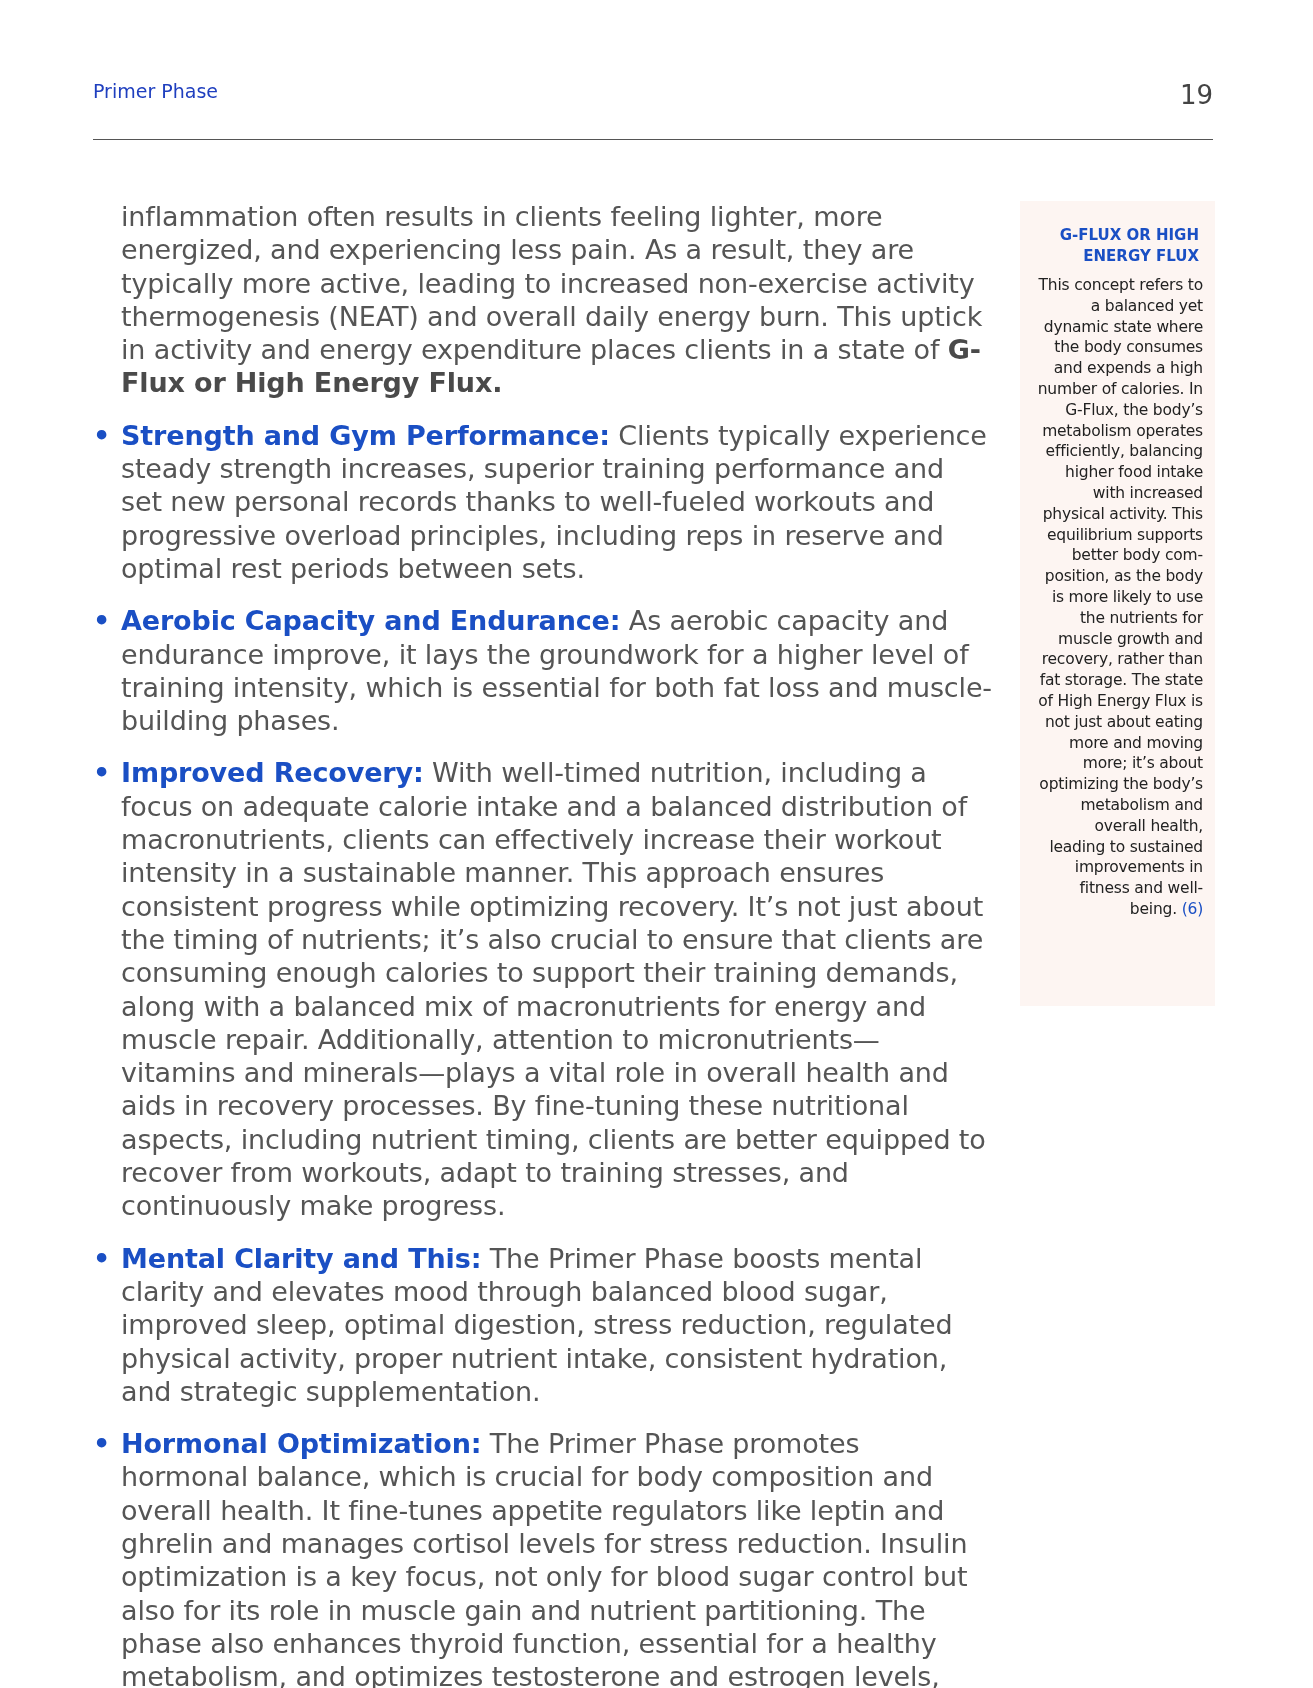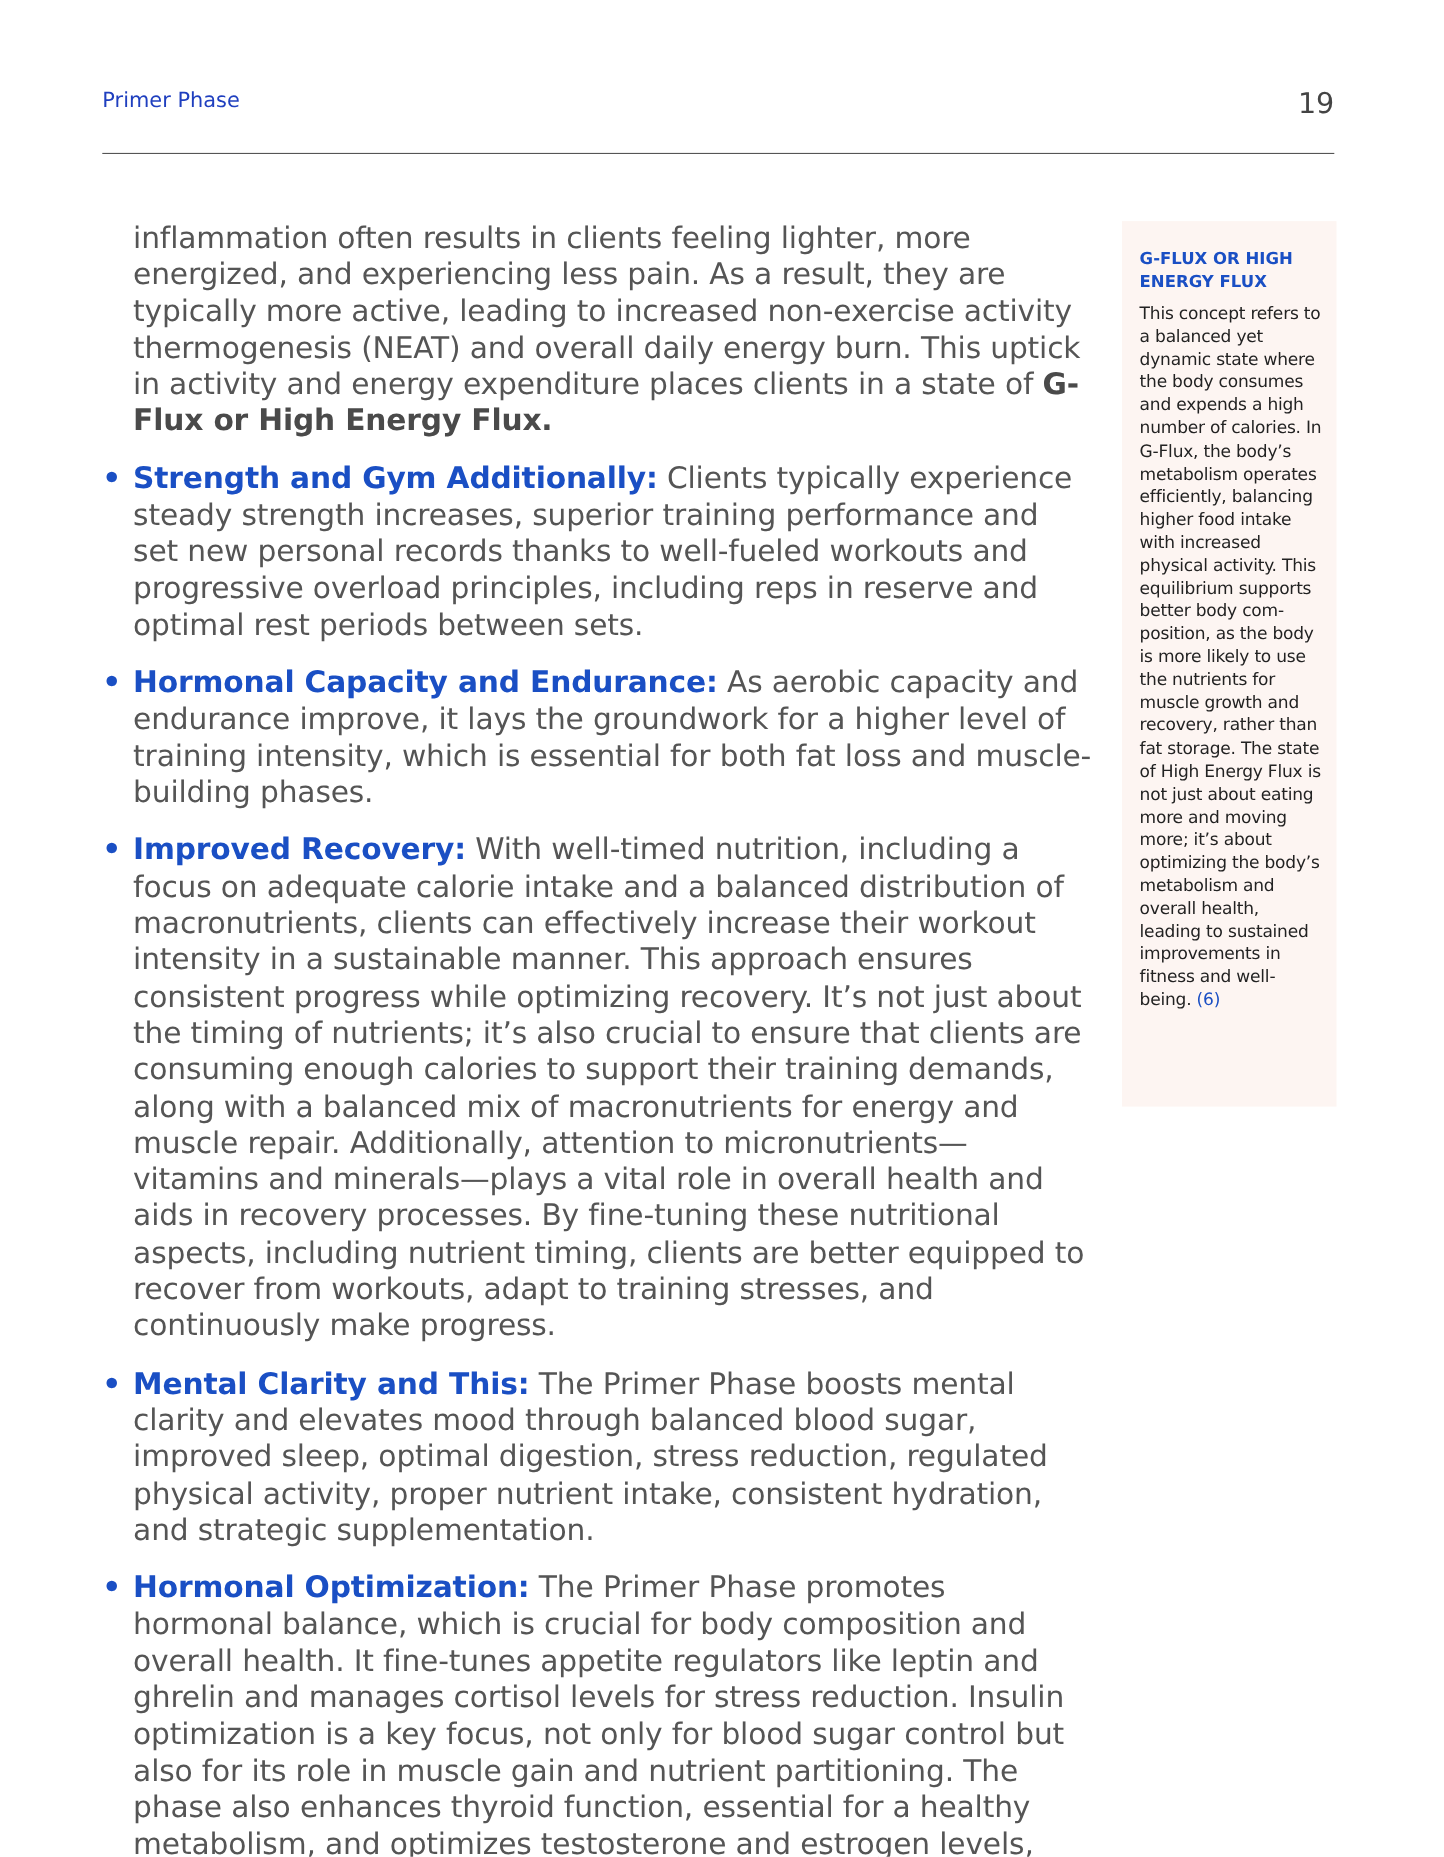--- a/index.html
+++ b/index.html
@@ -13,45 +13,45 @@
     .main { position: absolute; left: 93px; top: 200px; width: 900px; color: #555;
       font-size: 27px; line-height: 33.3px; letter-spacing: -0.15px; }
     .intro { margin: 0 0 19px 28px; }
     .intro b { color: #4a4a4a; font-weight: bold; }
     ul.bullets { list-style: none; margin: 0; padding: 0; }
     ul.bullets li { position: relative; padding-left: 28px; margin-bottom: 19px; }
     ul.bullets li .dot { position: absolute; left: 0; top: 0; color: #1a4fc4; font-weight: bold; }
     ul.bullets li .label { color: #1a4fc4; font-weight: bold; }
 
     .sidebar { position: absolute; left: 1020px; top: 201px; width: 195px; height: 805px;
-      background: #fdf5f2; }
+      background: #fdf5f2; text-align: right; }
     .sidebar-title { margin: 24px 16px 8px 16px; color: #1a4fc4; font-weight: bold;
       font-size: 15px; line-height: 21px; }
     .sidebar-body { margin: 0 12px 0 16px; color: #222; font-size: 15.5px; line-height: 20.8px;
       letter-spacing: -0.2px; }
     .sidebar-body .ref { color: #1a4fc4; }
   </style>
 </head>
 <body>
 
 <div class="header-title">Primer Phase</div>
 <div class="page-number">19</div>
 <div class="header-rule"></div>
 
 <div class="main">
   <p class="intro"><span>inflammation often results in clients feeling lighter, more energized, and experiencing less pain.  As a result, they are typically more active, leading to increased non-exercise activity thermogenesis (NEAT) and overall daily energy burn. This uptick in activity and energy expenditure places clients in a state of </span><b>G-Flux or High Energy Flux.</b></p>
 
   <ul class="bullets">
     <li>
       <span class="dot">•</span>
-      <span class="label">Strength and Gym Additionally:</span><span> Clients typically experience steady strength increases, superior training performance and set new personal records thanks to well-fueled workouts and progressive overload principles, including reps in reserve and optimal rest periods between sets.</span>
+      <span class="label">Strength and Gym Performance:</span><span> Clients typically experience steady strength increases, superior training performance and set new personal records thanks to well-fueled workouts and progressive overload principles, including reps in reserve and optimal rest periods between sets.</span>
     </li>
     <li>
       <span class="dot">•</span>
-      <span class="label">Hormonal Capacity and Endurance:</span><span>  As aerobic capacity and endurance improve, it lays the groundwork for a higher level of training intensity, which is essential for both fat loss and muscle-building phases.</span>
+      <span class="label">Aerobic Capacity and Endurance:</span><span>  As aerobic capacity and endurance improve, it lays the groundwork for a higher level of training intensity, which is essential for both fat loss and muscle-building phases.</span>
     </li>
     <li>
       <span class="dot">•</span>
       <span class="label">Improved Recovery:</span><span> With well-timed nutrition, including a focus on adequate calorie intake and a balanced distribution of macronutrients, clients can effectively increase their workout intensity in a sustainable manner. This approach ensures consistent progress while optimizing recovery. It’s not just about the timing of nutrients; it’s also crucial to ensure that clients are consuming enough calories to support their training demands, along with a balanced mix of macronutrients for energy and muscle repair. Additionally, attention to micronutrients—vitamins and minerals—plays a vital role in overall health and aids in recovery processes. By fine-tuning these nutritional aspects, including nutrient timing, clients are better equipped to recover from workouts, adapt to training stresses, and continuously make progress.</span>
     </li>
     <li>
       <span class="dot">•</span>
       <span class="label">Mental Clarity and This:</span><span> The Primer Phase boosts mental clarity and elevates mood through balanced blood sugar, improved sleep, optimal digestion, stress reduction, regulated physical activity, proper nutrient intake, consistent hydration, and strategic supplementation.</span>
     </li>
     <li>

